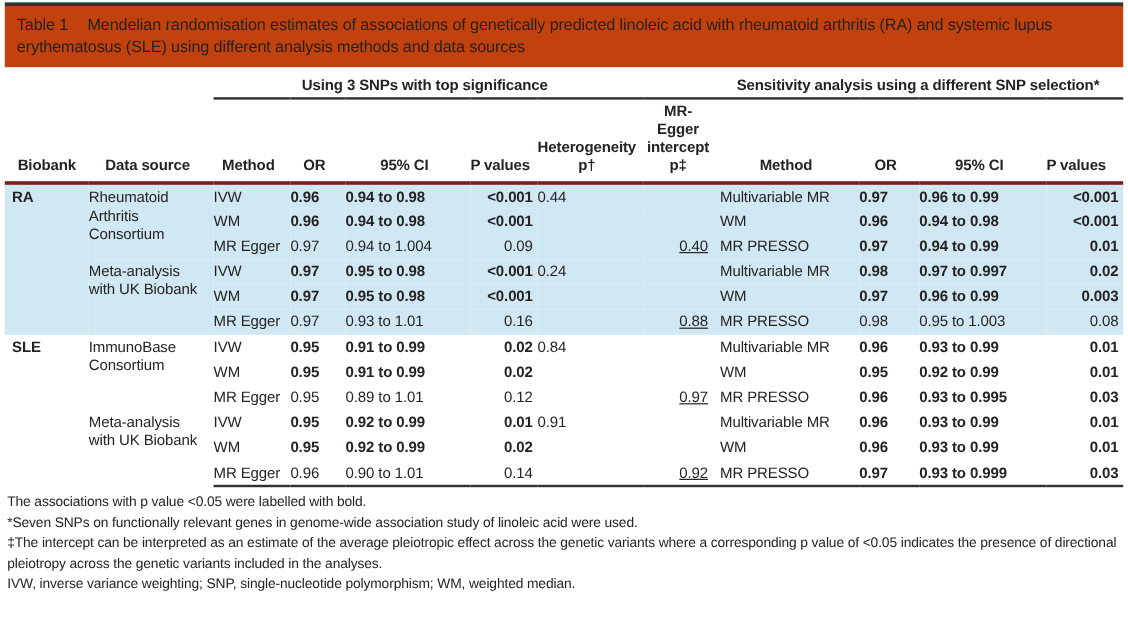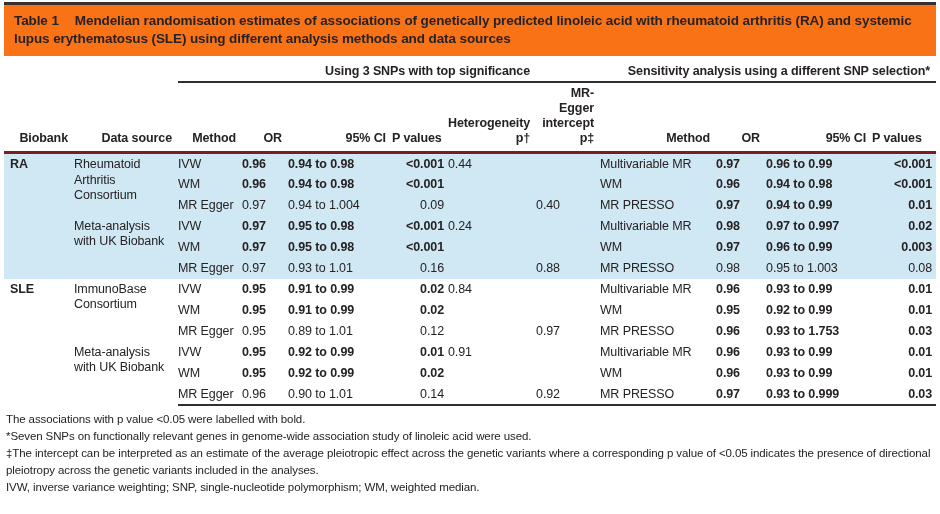--- a/index.html
+++ b/index.html
@@ -5,56 +5,56 @@
   * { margin: 0; padding: 0; box-sizing: border-box; }
   html, body { background: #ffffff; width: 940px; }
   body {
     font-family: "Liberation Sans", sans-serif;
     color: #262223;
     letter-spacing: -0.1px;
   }
   .frame { width: 932px; margin: 2px 4px 0 4px; }
   .top-rule { border-top: 3px solid #343031; }
   .title-bar {
-    background: #f97316;
+    background: #c2410c;
     padding: 7px 12px 8px 10px;
     font-size: 13.5px;
-    font-weight: bold;
+    font-weight: normal;
     line-height: 18px;
     min-height: 50px;
   }
   .title-bar .tlabel { margin-right: 16px; }
   .gap { height: 6px; }
 
   table {
     width: 932px;
     border-collapse: collapse;
     table-layout: fixed;
     font-size: 12.5px;
   }
   col.w1 { width: 70px; }  col.w2 { width: 104px; } col.w3 { width: 64px; }
   col.w4 { width: 46px; }  col.w5 { width: 104px; } col.w6 { width: 56px; }
   col.w7 { width: 88px; }  col.w8 { width: 64px; }  col.w9 { width: 116px; }
   col.w10 { width: 50px; } col.w11 { width: 106px; } col.w12 { width: 64px; }
 
-  th { text-align: right; font-weight: bold; vertical-align: bottom; }
+  th { text-align: center; font-weight: bold; vertical-align: bottom; }
   .gh-row th { padding: 2px 6px 3px 0; font-size: 12.5px; }
   .gh-row .gh { border-bottom: 2px solid #332f30; }
   .col-row th { padding: 3px 6px 5px 0; line-height: 15px; border-bottom: 3px solid #7f1d1d; }
   .col-row th.first, .gh-row th.first { padding-left: 6px; }
   th.ar, td.ar { text-align: left; padding-right: 6px; }
 
   tbody tr { height: 21px; }
   tbody td {
     vertical-align: top;
     padding: 3px 4px 1px 0;
     line-height: 15.5px;
   }
   tbody td.c1 { padding-left: 6px; font-weight: bold; }
-  tbody td.c8 { text-align: left; padding-right: 10px; }
+  tbody td.c8 { text-align: right; padding-right: 10px; text-decoration: underline; }
   tbody td.c6, tbody td.c12 { text-align: right; }
   tbody tr.shaded td { background: #cfe8f4; }
   tbody td.b { font-weight: bold; }
   tbody tr:last-child td { border-bottom: 2px solid #332f30; }
 
   .footnotes { padding: 5px 2px 6px 2px; font-size: 11.5px; line-height: 17px; }
   .footnotes p { margin: 0; }
 </style>
 </head>
 <body>
@@ -209,21 +209,21 @@
         </tr>
         <tr>
           <td class="c3">MR Egger</td>
           <td class="c4">0.95</td>
           <td class="c5">0.89 to 1.01</td>
           <td class="c6">0.12</td>
           <td class="c7"></td>
           <td class="c8">0.97</td>
           <td class="c9">MR PRESSO</td>
           <td class="c10 b">0.96</td>
-          <td class="c11 b">0.93 to 1.753</td>
+          <td class="c11 b">0.93 to 0.995</td>
           <td class="c12 b">0.03</td>
         </tr>
         <tr>
           <td class="c2" rowspan="3">Meta-analysis with UK Biobank</td>
           <td class="c3">IVW</td>
           <td class="c4 b">0.95</td>
           <td class="c5 b">0.92 to 0.99</td>
           <td class="c6 b">0.01</td>
           <td class="c7">0.91</td>
           <td class="c8"></td>

